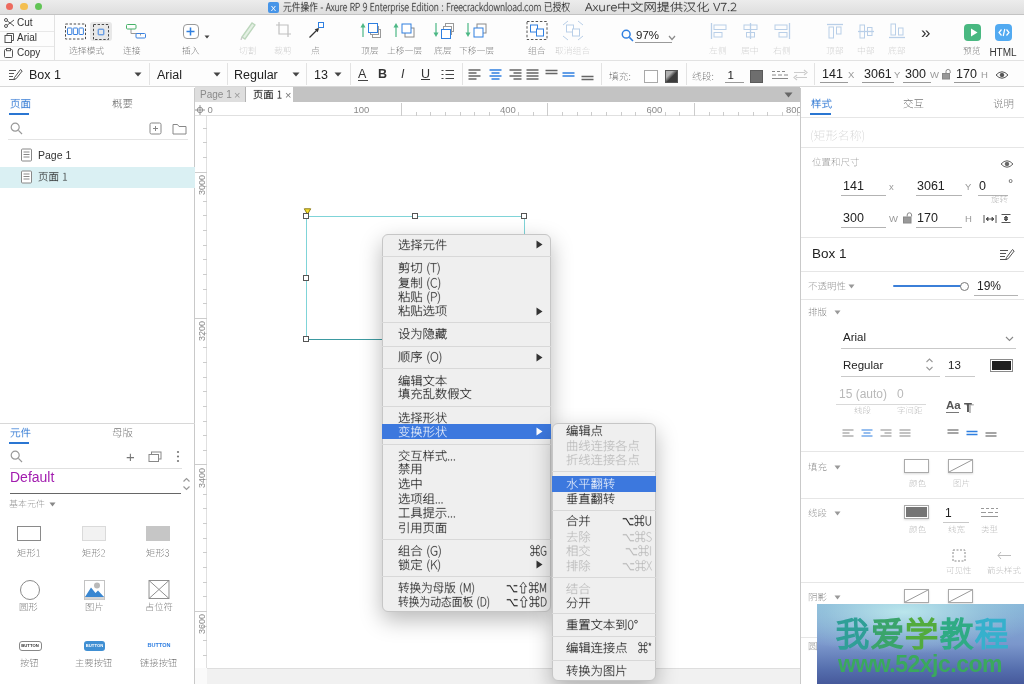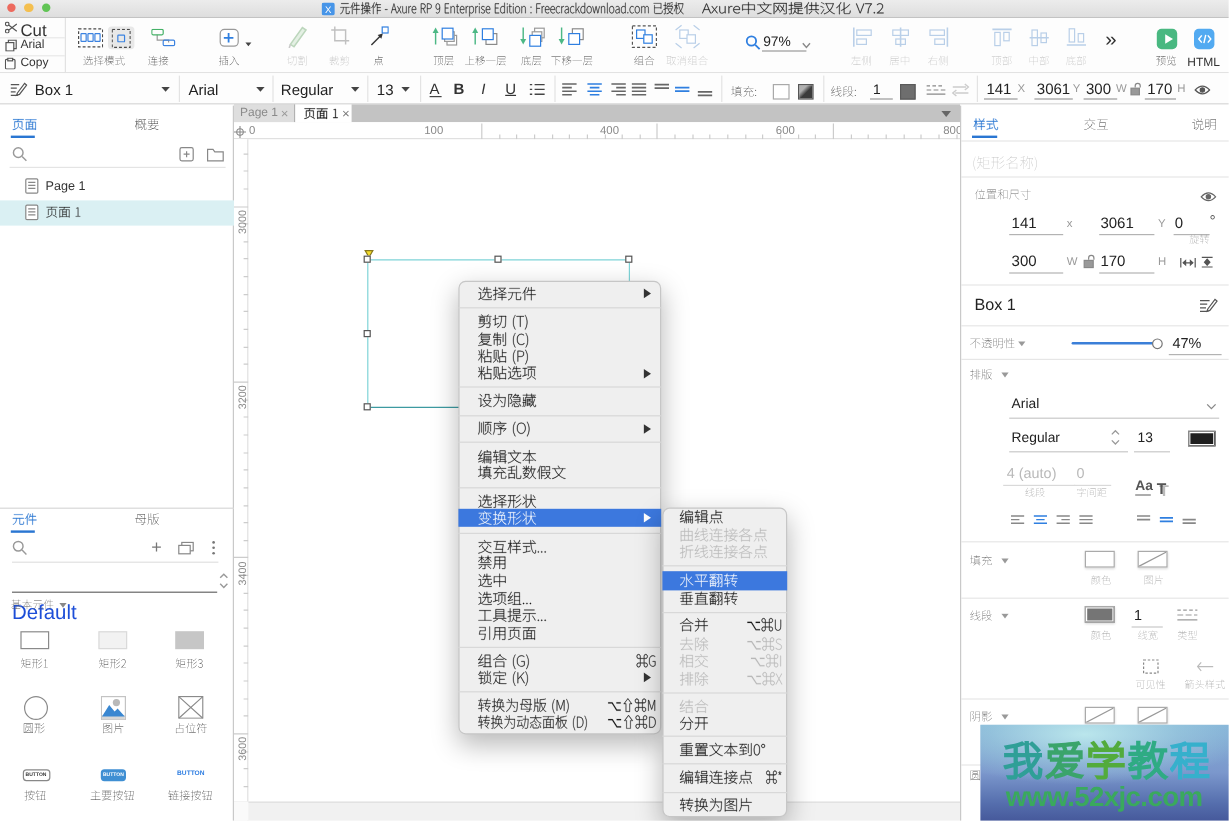--- a/index.html
+++ b/index.html
@@ -315,21 +315,21 @@
       <rect x="1" y="2.5" width="6.5" height="7"></rect>
       <path d="M3 2.5 V0.5 h6.5 v7 h-2"></path>
     </g>
   </svg>
 <svg class="abs" style="left:4px;top:48px" width="11" height="10" viewBox="0 0 11 10">
     <g stroke="#555" fill="none">
       <rect x="0.5" y="1.5" width="8" height="8" rx="1"></rect>
       <rect x="2.5" y="0.5" width="4" height="2.2" fill="#fdfdfd"></rect>
     </g>
   </svg>
-<div class="lt" style="left:17px;top:18.3px;font-size:14px;color:#333">Cut</div>
+<div class="lt" style="left:17px;top:18.3px;font-size:10px;color:#333">Cut</div>
 <div class="lt" style="left:17px;top:33.3px;font-size:10px;color:#333">Arial</div>
 <div class="lt" style="left:17px;top:48.3px;font-size:10px;color:#333">Copy</div>
 <svg class="abs" style="left:64.5px;top:23px" width="21" height="17" viewBox="0 0 21 17">
     <g fill="none">
       <rect x="0.5" y="1" width="20" height="15" stroke="#4a4a4a" stroke-dasharray="2.4 1.7"></rect>
       <rect x="2.5" y="5" width="4.3" height="6.5" stroke="#3b82e0" rx="0.5"></rect>
       <rect x="8.3" y="5" width="4.3" height="6.5" stroke="#3b82e0" rx="0.5"></rect>
       <rect x="14.1" y="5" width="4.3" height="6.5" stroke="#3b82e0" rx="0.5"></rect>
     </g>
   </svg>
@@ -843,21 +843,21 @@
     </g>
   </svg>
 <svg class="abs" style="left:176px;top:450px" width="4" height="13">
     <g fill="#777">
       <circle cx="2" cy="2" r="1.1"></circle>
       <circle cx="2" cy="6.5" r="1.1"></circle>
       <circle cx="2" cy="11" r="1.1"></circle>
     </g>
   </svg>
 <div style="left:10px;top:467.5px;width:172px;height:1px;background:#e0e0e0"></div>
-<div class="lt" style="left:10px;top:502px;font-size:17px;color:#1d4ed8">Default</div>
+<div class="lt" style="left:10px;top:470px;font-size:14px;color:#a21caf">Default</div>
 <div style="left:10px;top:492.5px;width:171px;height:1px;background:#666"></div>
 <svg class="abs" style="left:182px;top:477px" width="9" height="14" viewBox="0 0 9 14">
     <g fill="none" stroke="#999" stroke-width="1.2">
       <path d="M1.5 4.5 L4.5 1.5 L7.5 4.5 M1.5 9.5 L4.5 12.5 L7.5 9.5"></path>
     </g>
   </svg>
 <svg class="t" style="left:9.0px;top:498.0px" width="38" height="13">
     <g fill="#555">
       <use href="#gn85" transform="translate(0.0,9.0) scale(0.00900,-0.00900)"></use>
       <use href="#gn86" transform="translate(9.0,9.0) scale(0.00900,-0.00900)"></use>
@@ -1052,21 +1052,21 @@
       <use href="#gn116" transform="translate(9.5,9.5) scale(0.00950,-0.00950)"></use>
       <use href="#gn104" transform="translate(19.0,9.5) scale(0.00950,-0.00950)"></use>
       <use href="#gn117" transform="translate(28.5,9.5) scale(0.00950,-0.00950)"></use>
     </g>
   </svg>
 <svg class="abs" style="left:848px;top:284px" width="7" height="5">
     <path d="M0.5 0.5 L3.5 4.5 L6.5 0.5 Z" fill="#999"></path>
   </svg>
 <div style="left:893px;top:285px;width:72px;height:2px;background:#3b7fd8;border-radius:1px"></div>
 <div style="left:960px;top:281.5px;width:9px;height:9px;background:#fff;border:1px solid #777;border-radius:50%"></div>
-<div class="lt" style="left:977px;top:280.2px;font-size:12px;color:#222">47%</div>
+<div class="lt" style="left:977px;top:280.2px;font-size:12px;color:#222">19%</div>
 <div style="left:974px;top:294.5px;width:44px;height:1px;background:#b3b3b3"></div>
 <div style="left:801px;top:299px;width:223px;height:1px;background:#e6e6e6"></div>
 <svg class="t" style="left:808.0px;top:306.0px" width="21" height="14">
     <g fill="#555">
       <use href="#gn118" transform="translate(0.0,9.5) scale(0.00950,-0.00950)"></use>
       <use href="#gn84" transform="translate(9.5,9.5) scale(0.00950,-0.00950)"></use>
     </g>
   </svg>
 <svg class="abs" style="left:834px;top:310px" width="7" height="5">
     <path d="M0.5 0.5 L3.5 4.5 L6.5 0.5 Z" fill="#999"></path>
@@ -1079,21 +1079,21 @@
 <div class="lt" style="left:843px;top:360.1px;font-size:11.5px;color:#222">Regular</div>
 <svg class="abs" style="left:925px;top:358px" width="9" height="13" viewBox="0 0 9 13">
     <g fill="none" stroke="#999" stroke-width="1.1">
       <path d="M1.5 4 L4.5 1 L7.5 4 M1.5 9 L4.5 12 L7.5 9"></path>
     </g>
   </svg>
 <div style="left:841px;top:375.5px;width:99px;height:1px;background:#c9c9c9"></div>
 <div class="lt" style="left:948px;top:360.1px;font-size:11.5px;color:#222">13</div>
 <div style="left:945px;top:375.5px;width:30px;height:1px;background:#c9c9c9"></div>
 <div style="left:990px;top:358.5px;width:23px;height:13.5px;background:#1f1f1f;border:1px solid #8a8a8a;box-shadow:inset 0 0 0 1px #fff"></div>
-<div class="lt" style="left:839px;top:388.2px;font-size:12px;color:#b9b9b9">4 (auto)</div>
+<div class="lt" style="left:839px;top:388.2px;font-size:12px;color:#b9b9b9">15 (auto)</div>
 <div style="left:836px;top:403.5px;width:60px;height:1px;background:#d9d9d9"></div>
 <svg class="t" style="left:853.5px;top:405.0px" width="19" height="12">
     <g fill="#999">
       <use href="#gn76" transform="translate(0.0,8.5) scale(0.00850,-0.00850)"></use>
       <use href="#gn77" transform="translate(8.5,8.5) scale(0.00850,-0.00850)"></use>
     </g>
   </svg>
 <div class="lt" style="left:897px;top:388.2px;font-size:12px;color:#b9b9b9">0</div>
 <div style="left:895px;top:403.5px;width:31px;height:1px;background:#d9d9d9"></div>
 <svg class="t" style="left:897.2px;top:405.0px" width="28" height="12">

